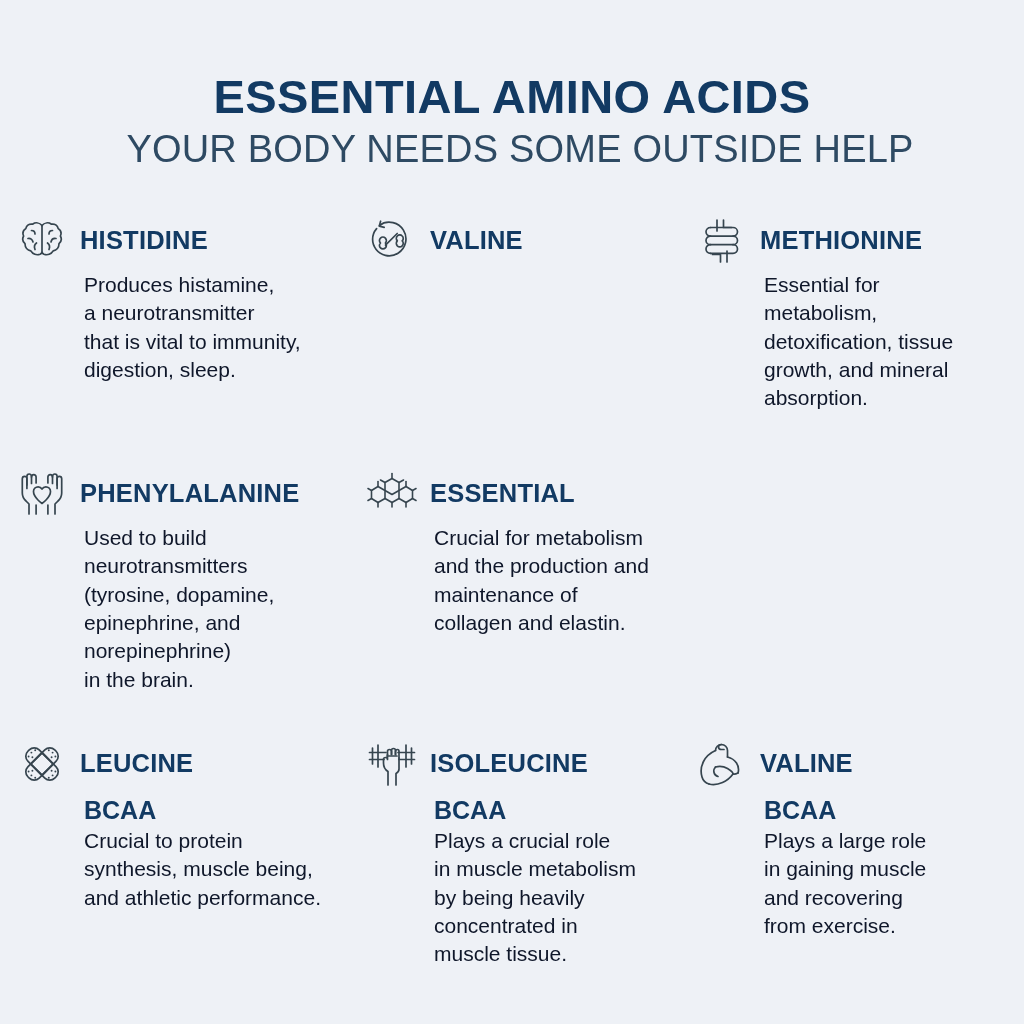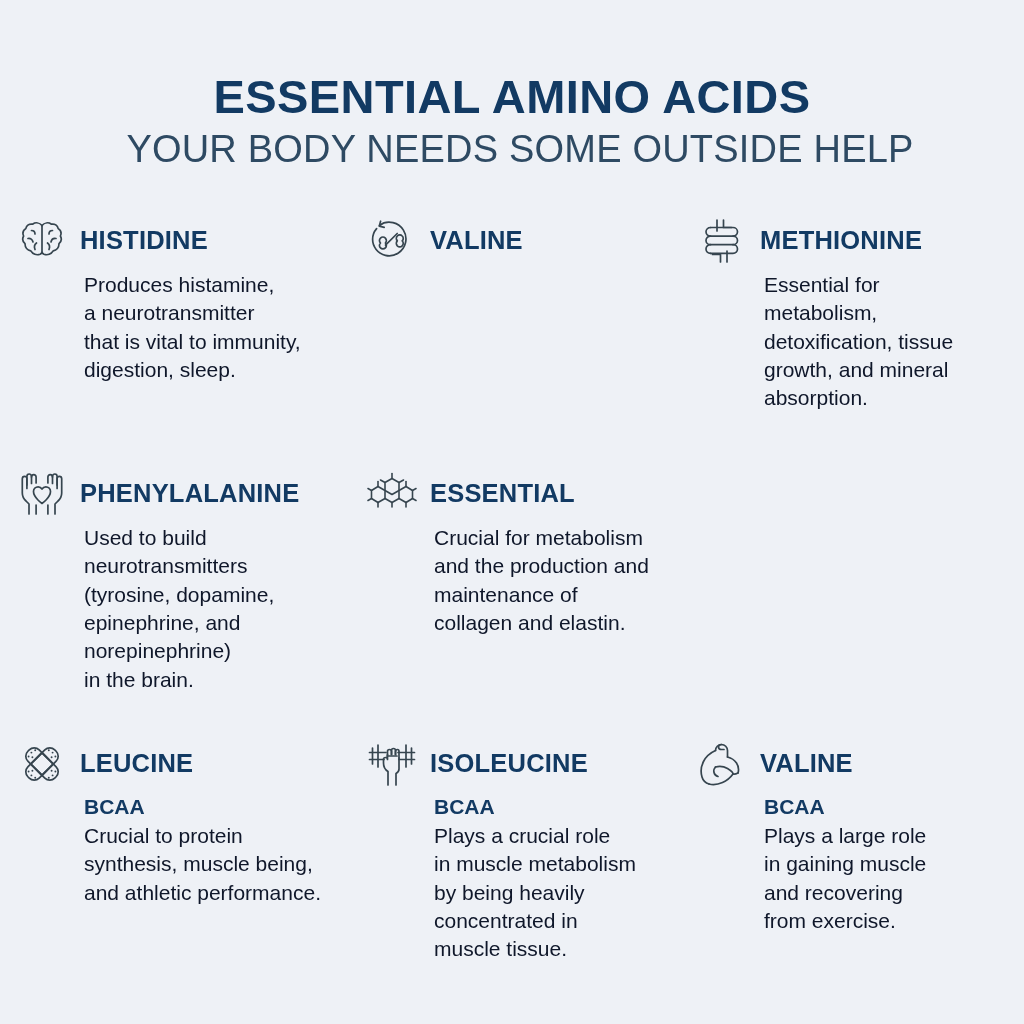--- a/index.html
+++ b/index.html
@@ -87,21 +87,21 @@
     color: #123a63;
     letter-spacing: 0.2px;
     line-height: 1;
     white-space: nowrap;
   }
   .card-body {
     margin-left: 70px;
     margin-top: 7px;
   }
   .bcaa {
-    font-size: 21px;
+    font-size: 25px;
     font-weight: bold;
     color: #123a63;
     line-height: 1.28;
     margin-bottom: 1px;
   }
   .desc {
     font-size: 21px;
     font-weight: normal;
     color: #0f172a;
     line-height: 1.35;

